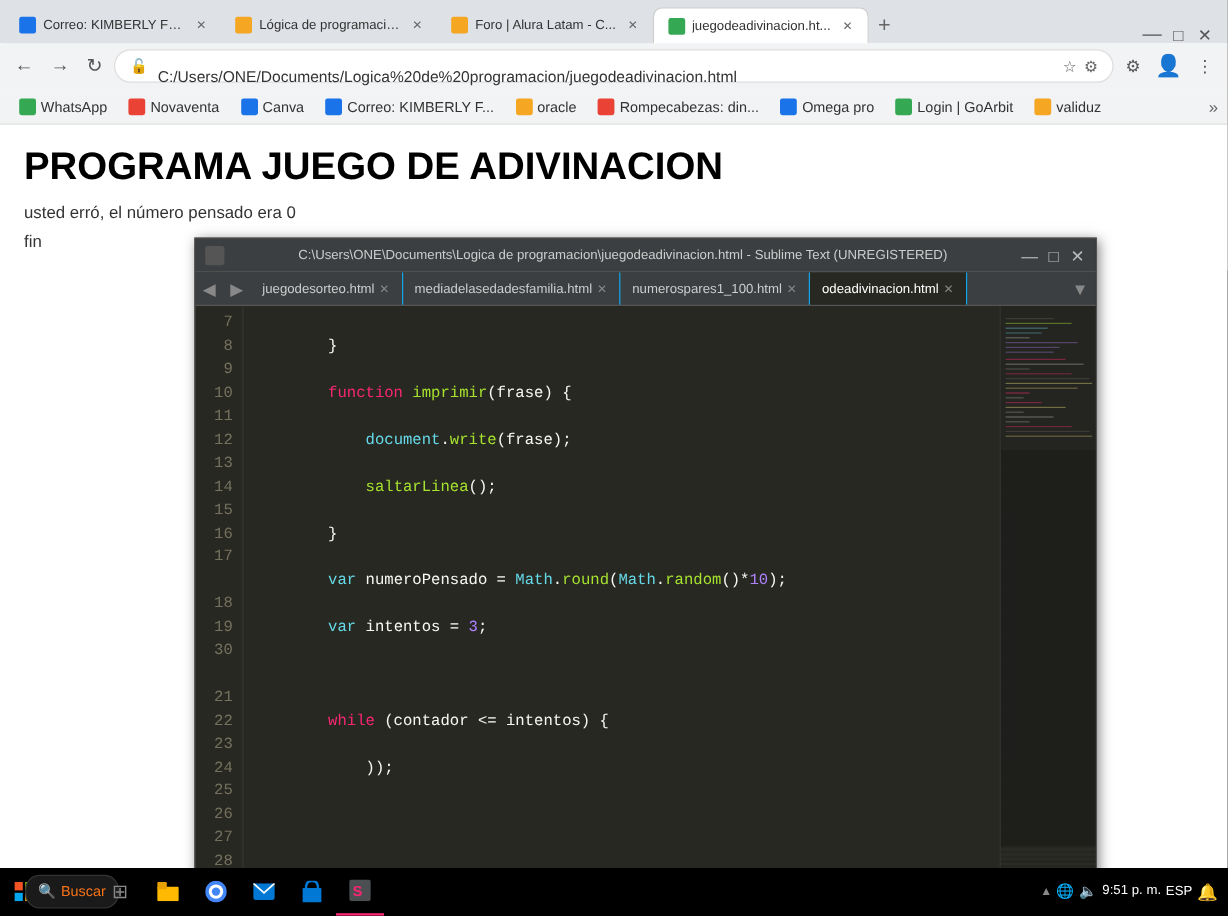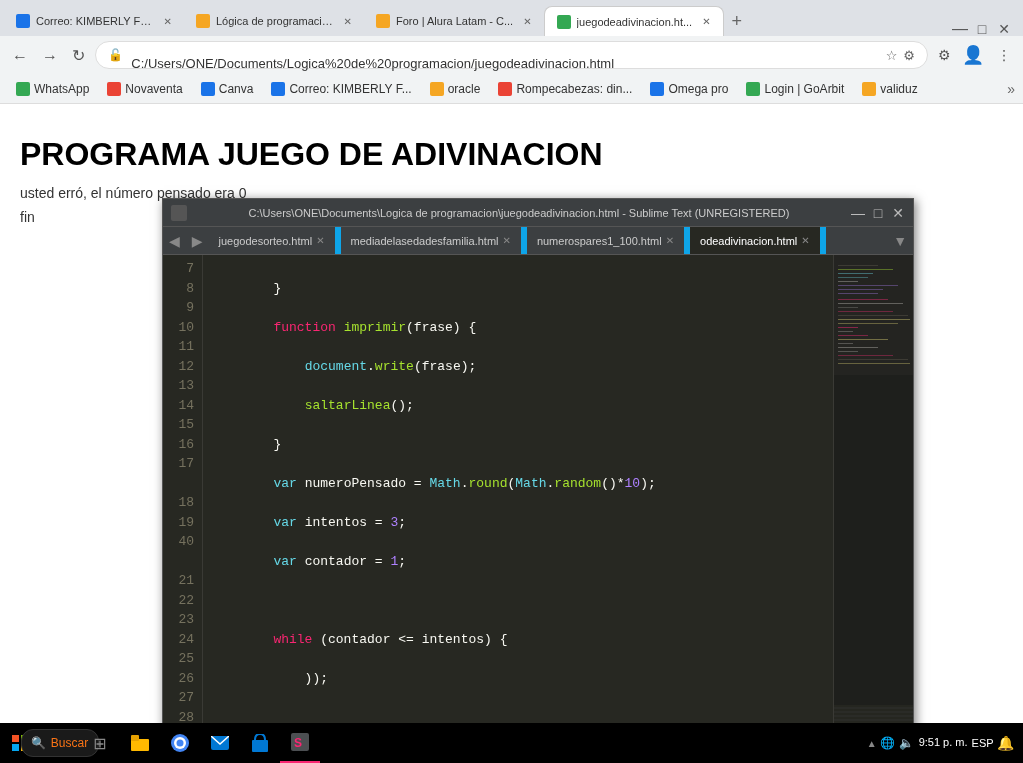--- a/index.html
+++ b/index.html
@@ -50,21 +50,21 @@
       color: #333; cursor: pointer; white-space: nowrap;
     }
     .bm-icon { width: 14px; height: 14px; border-radius: 2px; flex-shrink: 0; }
     .bm-green { background: #34a853; }
     .bm-red { background: #ea4335; }
     .bm-blue { background: #1a73e8; }
     .bm-orange { background: #f5a623; }
     .bm-more { font-size: 14px; color: #666; margin-left: auto; cursor: pointer; }
 
     
-    .page-content { background: #fff; padding: 32px 20px; }
+    .page-content { background: #fff; padding: 16px 20px; }
     .page-title { font-size: 32px; font-weight: bold; color: #000; margin-bottom: 12px; }
     .page-subtitle { font-size: 14px; color: #333; margin-bottom: 8px; }
     .page-fin { font-size: 14px; color: #333; margin-top: 8px; }
 
     
     .sublime-window {
       position: absolute; top: 198px; left: 162px;
       width: 752px; height: 560px;
       background: #272822; border: 1px solid #555;
       box-shadow: 2px 2px 10px rgba(0,0,0,0.5);
@@ -91,21 +91,21 @@
 
     
     .sublime-tabs {
       background: #3c3f41; display: flex; align-items: center;
       height: 28px; border-bottom: 1px solid #555; overflow: hidden;
     }
     .s-tab-nav { font-size: 14px; color: #888; padding: 0 6px; cursor: pointer; }
     .s-tab {
       display: flex; align-items: center; gap: 4px;
       padding: 4px 10px; font-size: 11px; color: #ccc;
-      border-right: 6px solid #0ea5e9; cursor: pointer; height: 36px;
+      border-right: 1px solid #0ea5e9; cursor: pointer; height: 36px;
     }
     .s-tab.active { background: #272822; color: #fff; }
     .s-tab-close { font-size: 10px; color: #888; }
     .s-tab-more { margin-left: auto; font-size: 14px; color: #888; padding: 0 6px; cursor: pointer; }
 
     
     .code-area {
       display: flex; flex: 1; overflow: hidden;
       font-family: 'Consolas', 'Courier New', monospace;
       font-size: 13px; line-height: 1.5;
@@ -300,41 +300,40 @@
         <div>11</div>
       <div>12</div>
         <div>13</div>
         <div>14</div>
         <div>15</div>
         <div>16</div>
       <div>17</div>
         <div>&nbsp;</div>
         <div>18</div>
         <div>19</div>
-        <div>40</div>
+        <div>30</div>
       <div>&nbsp;</div>
         <div>21</div>
         <div>22</div>
         <div>23</div>
         <div>24</div>
       <div>25</div>
         <div>26</div>
         <div>27</div>
         <div>28</div>
         <div>29</div>
     </div>
     <div class="code-content">
 <div class="code-line"><span class="plain">        }</span></div>
 <div class="code-line"><span class="kw">        function </span><span class="fn">imprimir</span><span class="plain">(frase) {</span></div>
 <div class="code-line"><span class="plain">            </span><span class="prop">document</span><span class="plain">.</span><span class="method">write</span><span class="plain">(frase);</span></div>
 <div class="code-line"><span class="plain">            </span><span class="fn">saltarLinea</span><span class="plain">();</span></div>
 <div class="code-line"><span class="plain">        }</span></div>
 <div class="code-line"><span class="kw2">        var </span><span class="plain">numeroPensado = </span><span class="prop">Math</span><span class="plain">.</span><span class="method">round</span><span class="plain">(</span><span class="prop">Math</span><span class="plain">.</span><span class="method">random</span><span class="plain">()*</span><span class="num">10</span><span class="plain">);</span></div>
 <div class="code-line"><span class="kw2">        var </span><span class="plain">intentos = </span><span class="num">3</span><span class="plain">;</span></div>
-<div class="code-line"><span class="kw2">        var </span><span class="plain">contador = </span><span class="num">1</span><span class="plain">;</span></div>
 <div class="code-line">&nbsp;</div>
 <div class="code-line"><span class="kw">        while </span><span class="plain">(contador &lt;= intentos) {</span></div>
 <div class="code-line"><span class="plain">            ));</span></div>
 
 
 
 
 
 
 

